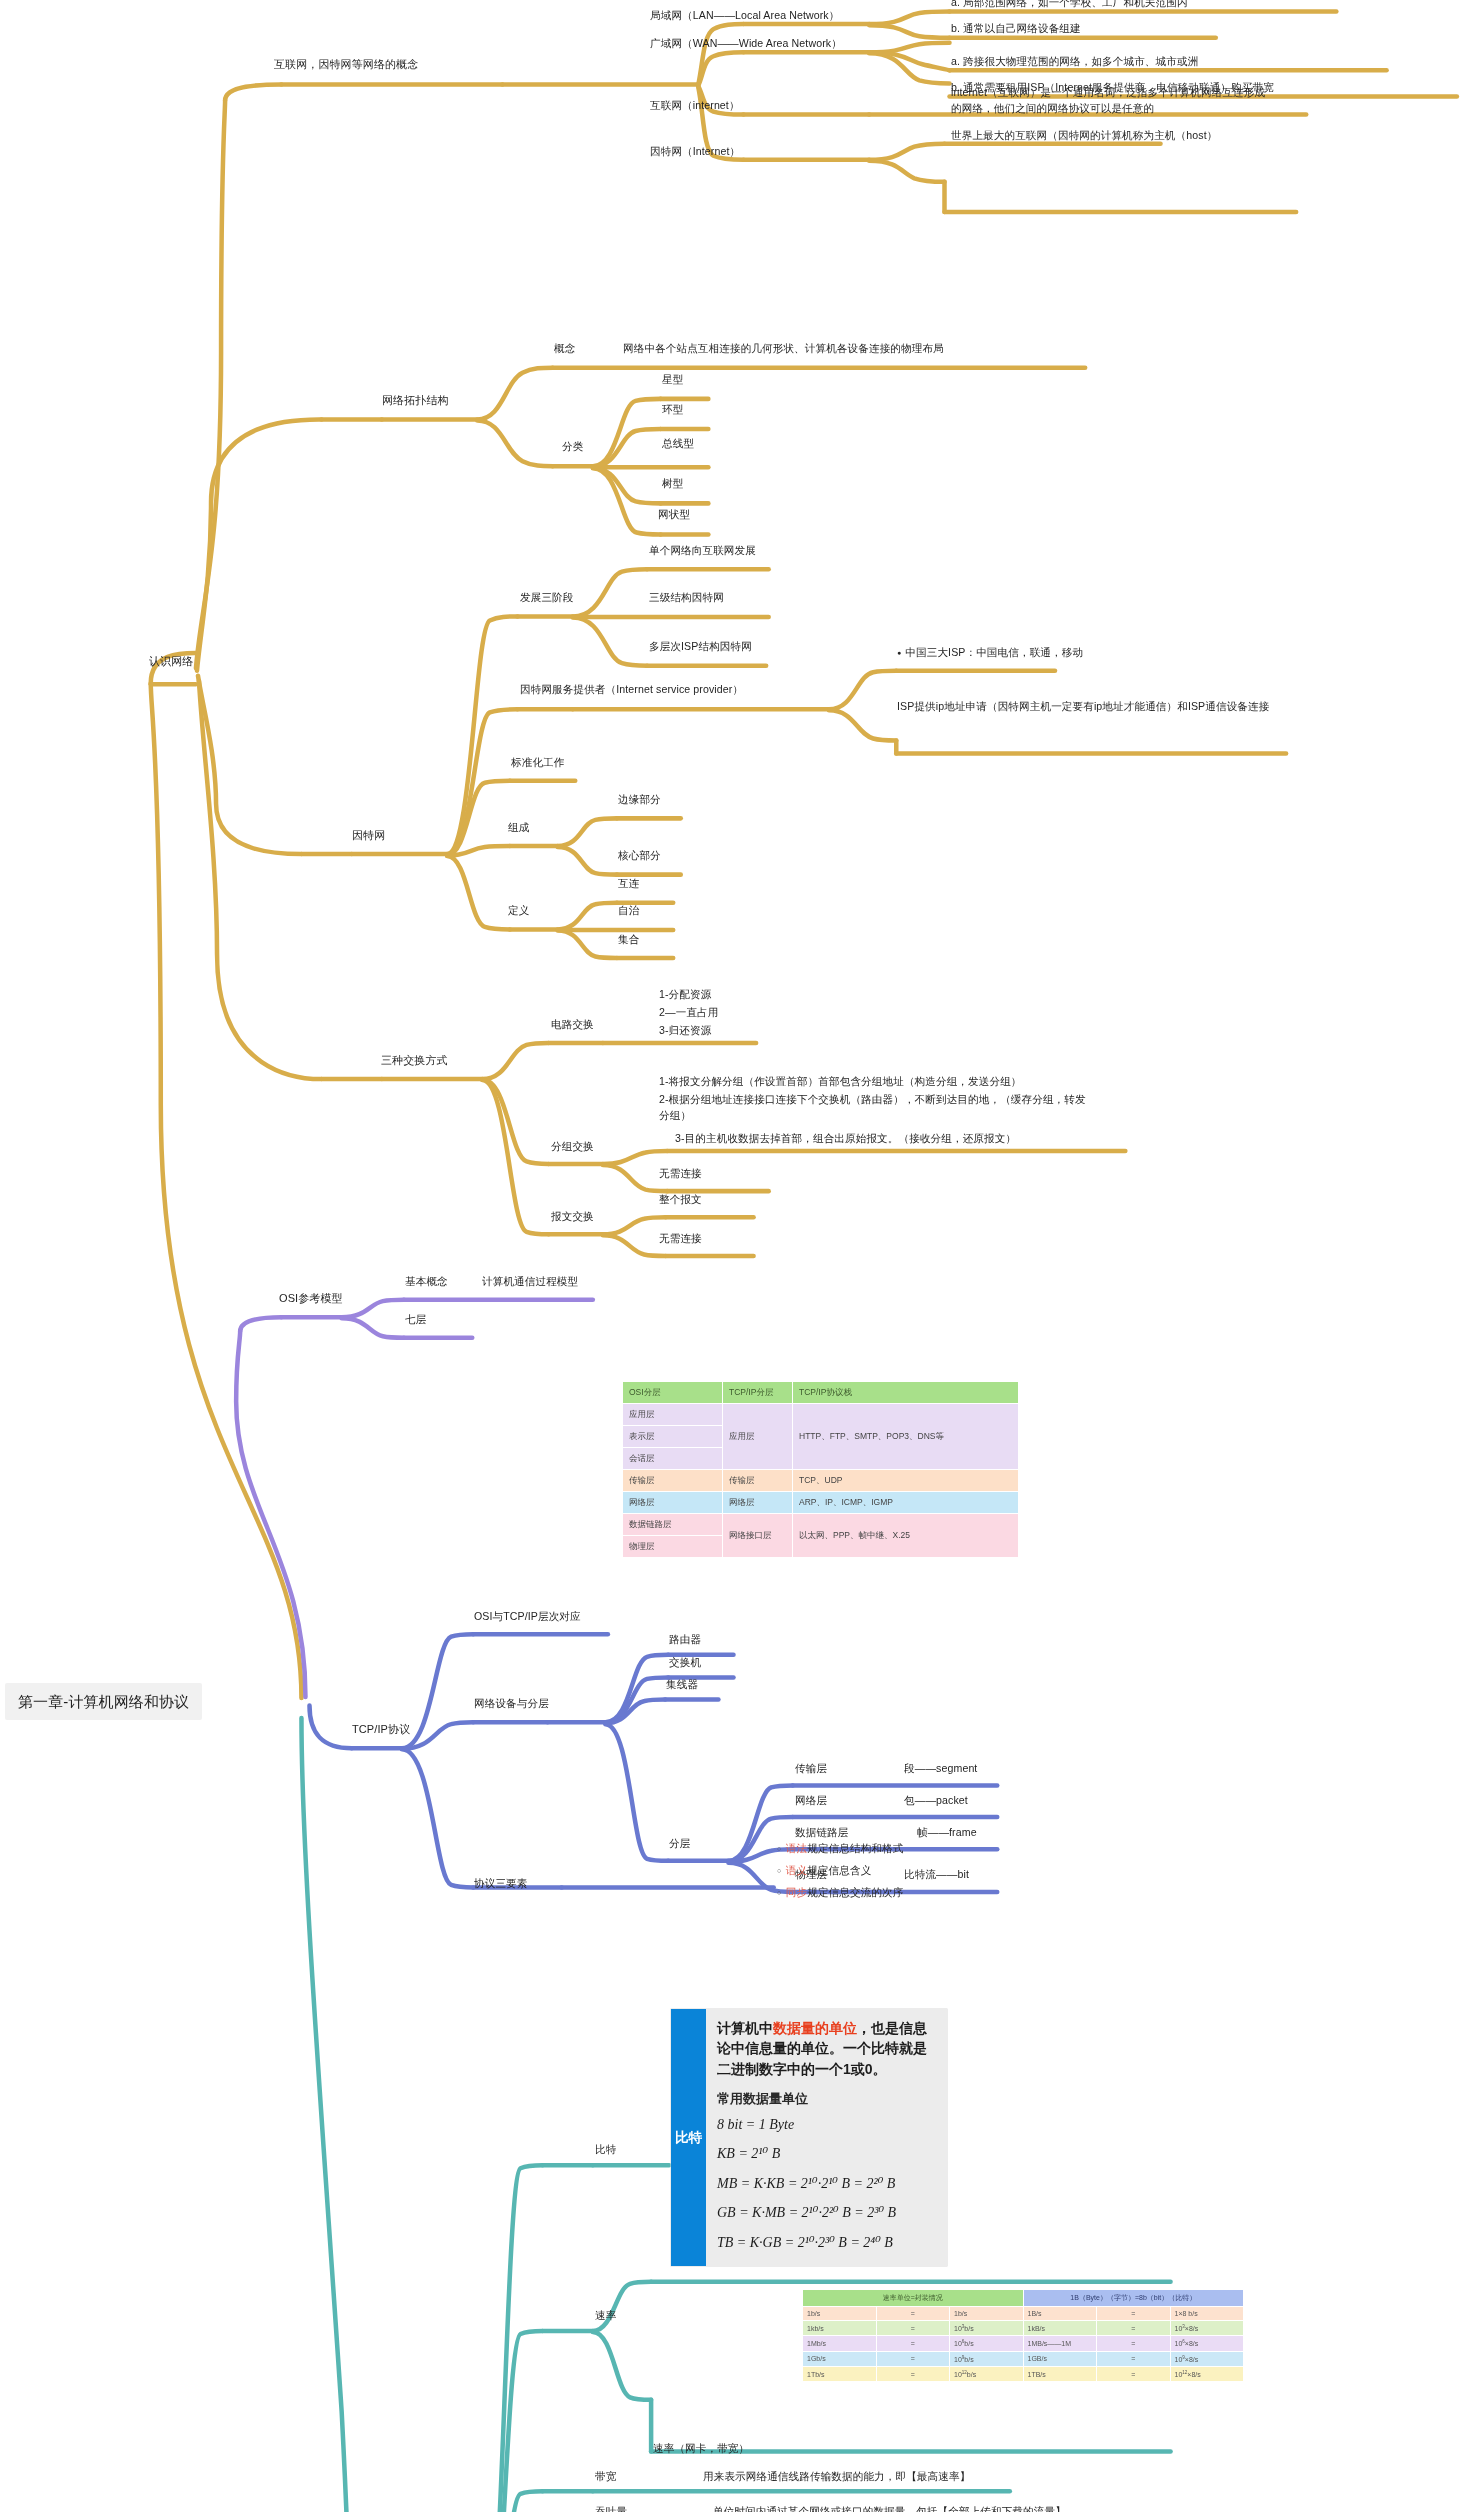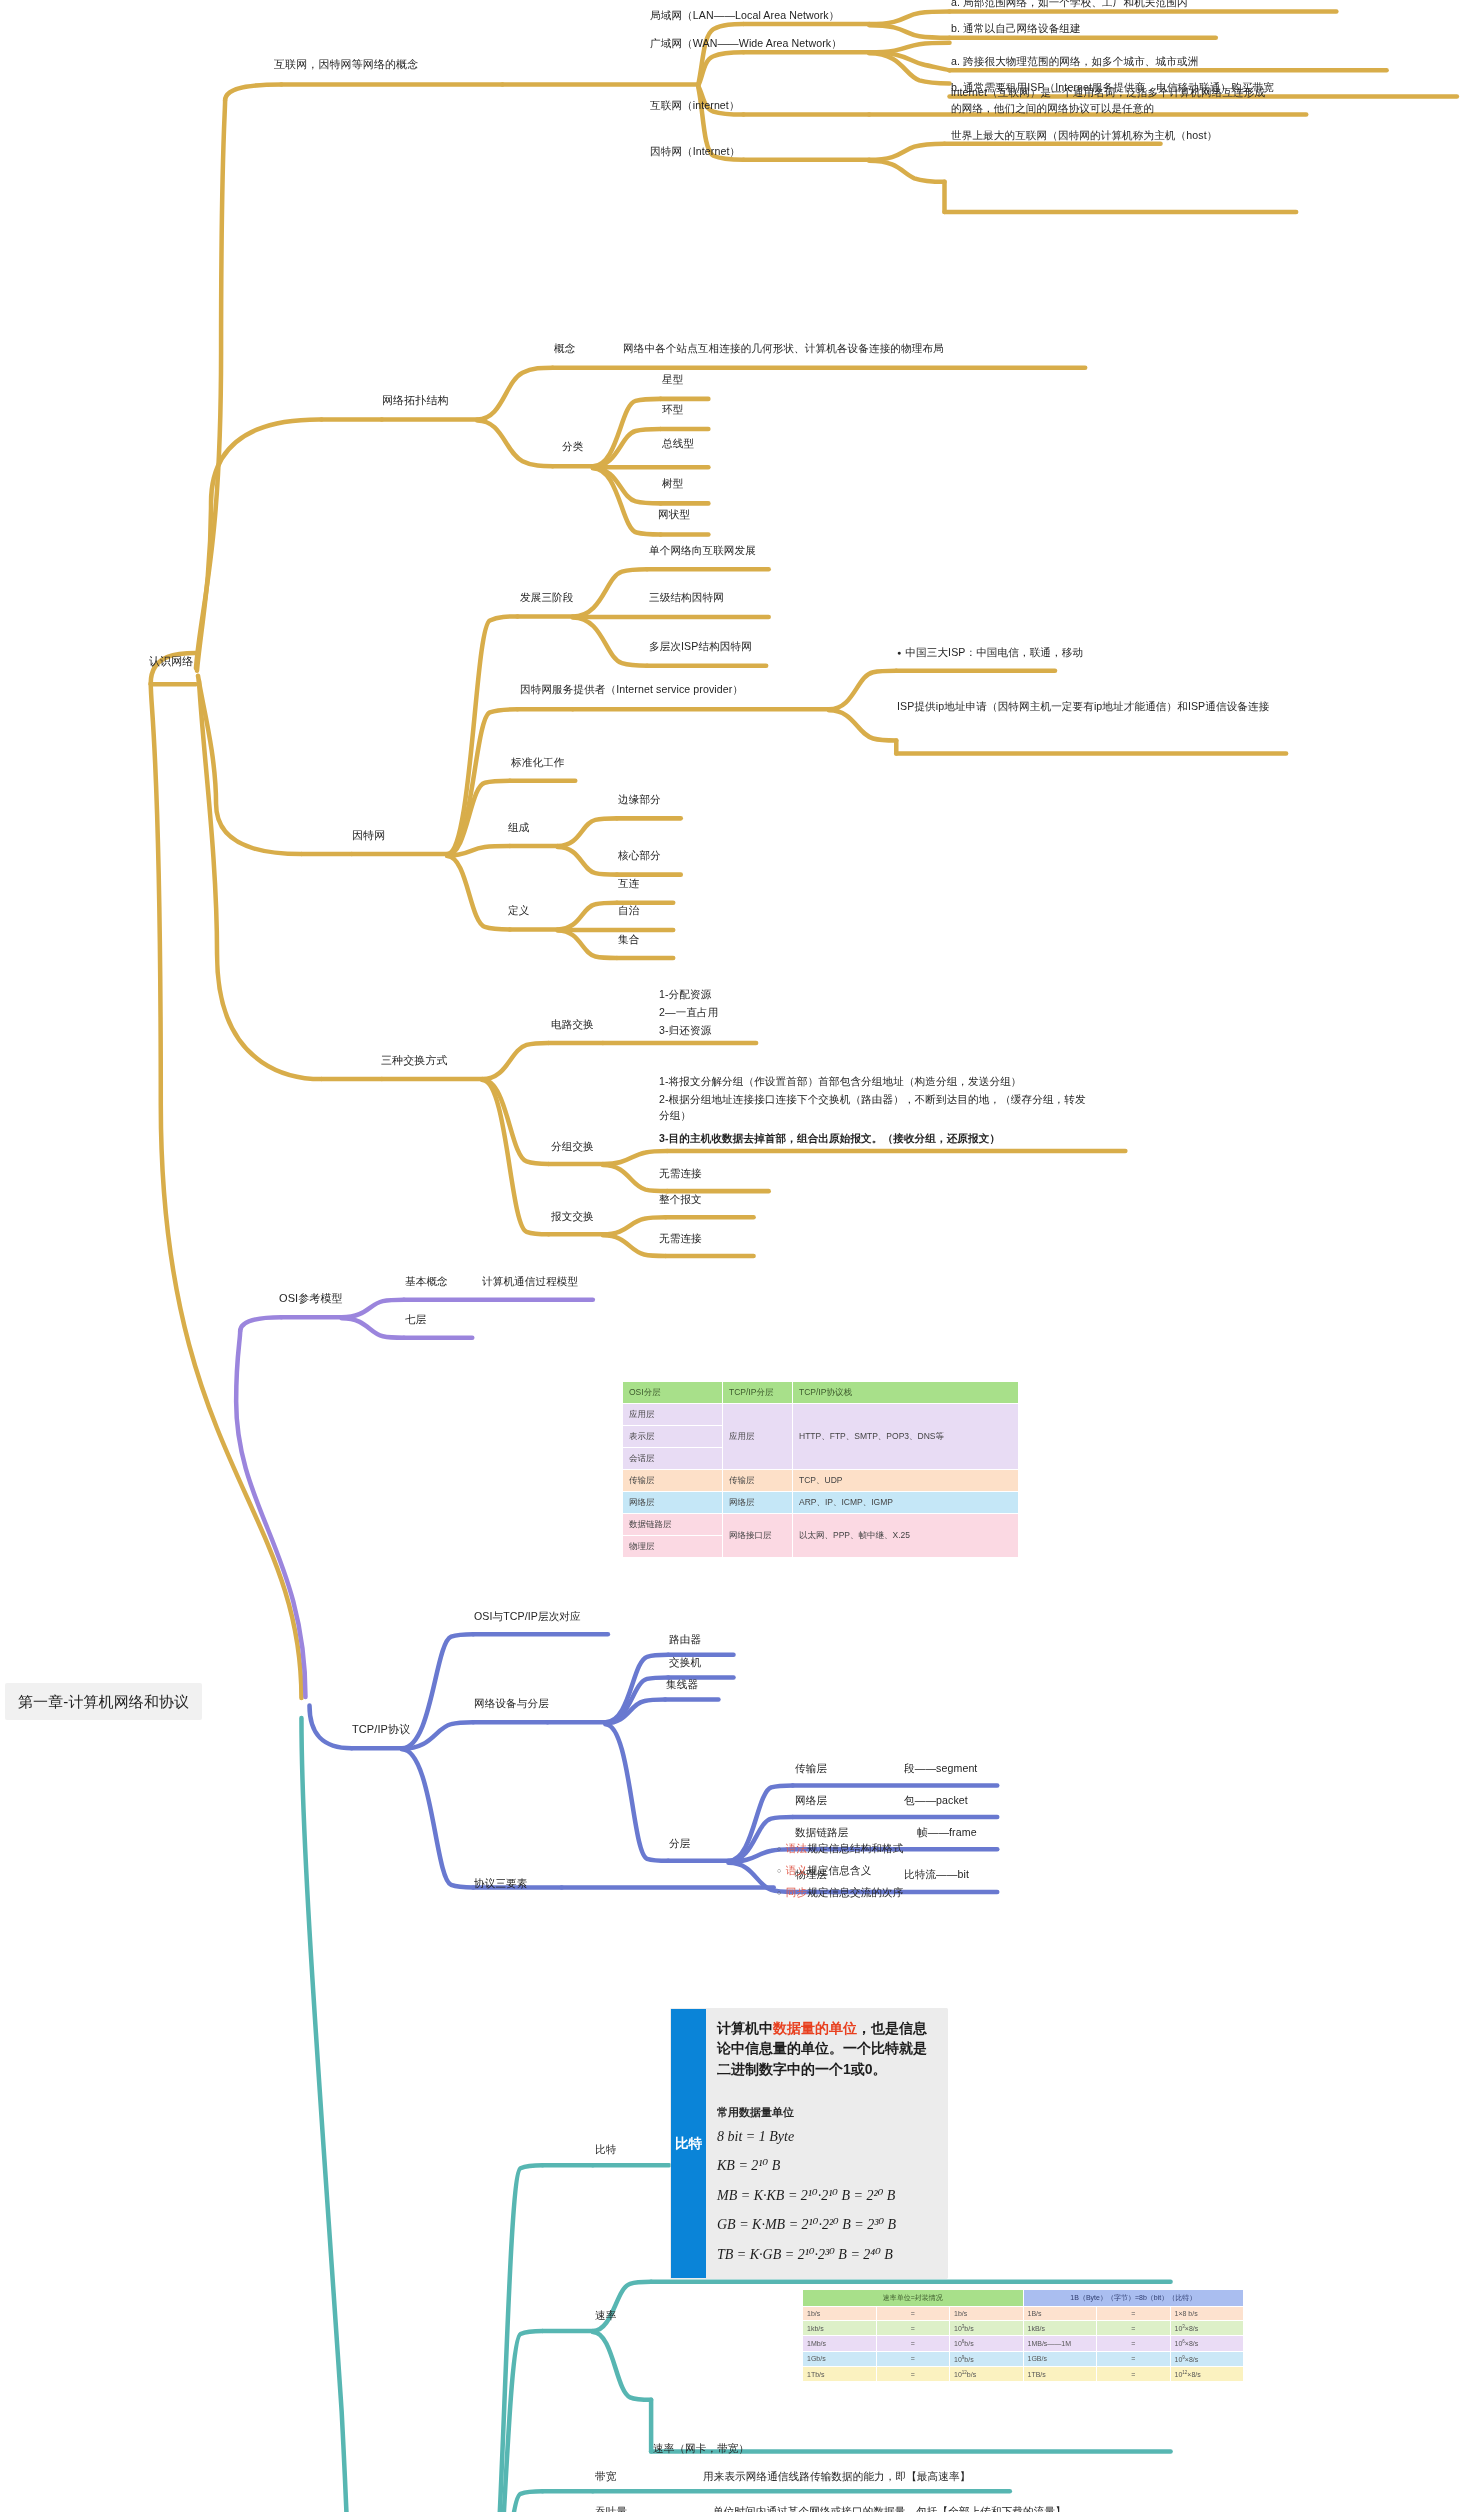--- a/index.html
+++ b/index.html
@@ -76,21 +76,21 @@
   }
   .bit-card .tab {
     background:#0a84d8; color:#ffffff;
     width:35px; display:flex; align-items:center; justify-content:center;
     font-size:13.6px; font-weight:bold; line-height:1.15; text-align:center;
   }
   .bit-card .body {
     background:#ececec; padding:9px 11px 11px 11px; width:241px;
   }
   .bit-card .b-lead { font-size:14px; font-weight:bold; color:#1d1d1d; line-height:1.45; }
-  .bit-card .b-sub { margin-top:26px; font-size:11px; font-weight:bold; color:#2a2a2a; }
+  .bit-card .b-sub { margin-top:11px; font-size:13px; font-weight:bold; color:#2a2a2a; }
   .bit-card .b-eq {
     margin-top:5px; font-family:"Liberation Serif","DejaVu Serif",serif;
     font-style:italic; font-size:14px; color:#1c1c1c; line-height:1.75;
   }
 </style>
 </head>
 <body>
 
 <div id="canvas">
 
@@ -433,21 +433,21 @@
 
   <div class="node lvl1" style="left:381px; top:1052px;">三种交换方式</div>
   <div class="node" style="left:551px; top:1016px;">电路交换</div>
   <div class="node" style="left:659px; top:986px;">1-分配资源</div>
   <div class="node" style="left:659px; top:1004px;">2—一直占用</div>
   <div class="node" style="left:659px; top:1022px;">3-归还资源</div>
 
   <div class="node" style="left:551px; top:1138px;">分组交换</div>
   <div class="node" style="left:659px; top:1073px;">1-将报文分解分组（作设置首部）首部包含分组地址（构造分组，发送分组）</div>
   <div class="node" style="left:659px; top:1091px; width:437px;">2-根据分组地址连接接口连接下个交换机（路由器），不断到达目的地，（缓存分组，转发分组）</div>
-  <div class="node" style="left:659px; top:1130px;font-weight:bold;">3-目的主机收数据去掉首部，组合出原始报文。（接收分组，还原报文）</div>
+  <div class="node" style="left:675px; top:1130px;">3-目的主机收数据去掉首部，组合出原始报文。（接收分组，还原报文）</div>
   <div class="node" style="left:659px; top:1165px;">无需连接</div>
 
   <div class="node" style="left:551px; top:1208px;">报文交换</div>
   <div class="node" style="left:659px; top:1191px;">整个报文</div>
   <div class="node" style="left:659px; top:1230px;">无需连接</div>
 
   <div class="node lvl1" style="left:279px; top:1290px;">OSI参考模型</div>
   <div class="node" style="left:405px; top:1273px;">基本概念</div>
   <div class="node" style="left:482px; top:1273px;">计算机通信过程模型</div>
   <div class="node" style="left:405px; top:1311px;">七层</div>

